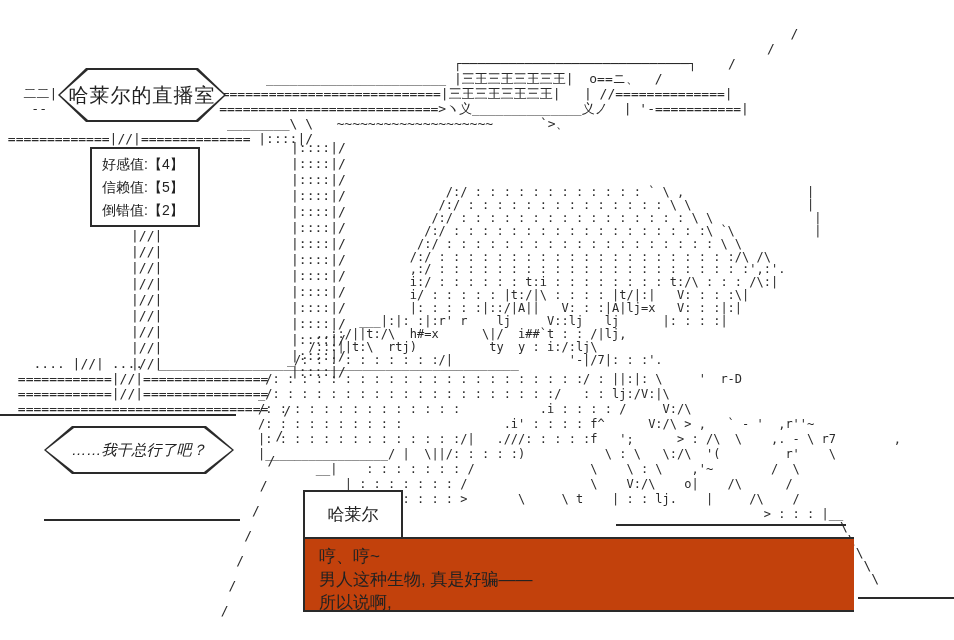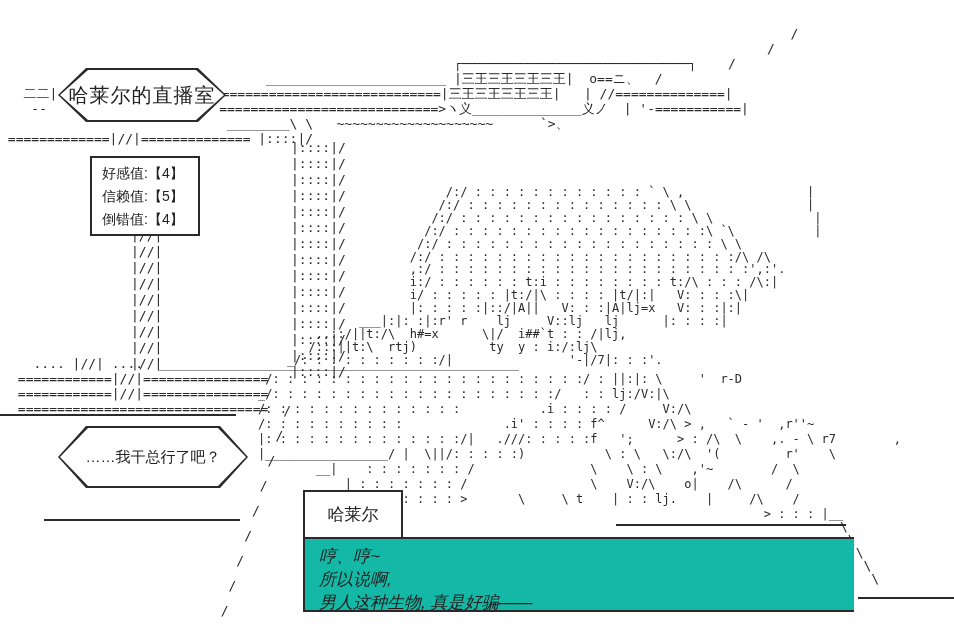--- a/index.html
+++ b/index.html
@@ -16,37 +16,37 @@
   .predr{font-size:13px;line-height:13px;}
   .hline{position:absolute;background:#2a2a2a;height:2px;}
   
   .hexa{position:absolute;background:#2a2a2a;}
   .hexa .inner{position:absolute;inset:2px;background:#fff;display:flex;
                align-items:center;justify-content:center;}
   .hex-shape{clip-path:polygon(28px 0,calc(100% - 28px) 0,100% 50%,
              calc(100% - 28px) 100%,28px 100%,0 50%);}
   .title-bubble{left:58px;top:68px;width:168px;height:54px;}
   .title-bubble .inner{font-size:20px;letter-spacing:1px;}
-  .speech-bubble{left:58px;top:426px;width:190px;height:62px;}
+  .speech-bubble{left:44px;top:426px;width:190px;height:48px;font-style:italic;}
   .speech-bubble .inner{font-size:15px;}
   
   .status-box{position:absolute;left:90px;top:147px;width:110px;height:80px;
               border:2px solid #2a2a2a;background:#fff;display:flex;flex-direction:column;
-              justify-content:center;padding-left:10px;box-sizing:border-box;margin-top:9px;}
+              justify-content:center;padding-left:10px;box-sizing:border-box;}
   .status-box div{font-size:14px;line-height:23px;}
   
   .dialog{position:absolute;left:303px;top:490px;width:551px;height:122px;}
   .dialog .tab{position:absolute;left:0;top:0;width:100px;height:47px;background:#fff;
                border-left:2px solid #2a2a2a;border-top:2px solid #2a2a2a;
                border-right:2px solid #2a2a2a;box-sizing:border-box;
                display:flex;align-items:center;justify-content:center;font-size:17px;}
-  .dialog .main{position:absolute;left:0;top:47px;right:0;bottom:0;background:#14b8a6;
+  .dialog .main{position:absolute;left:0;top:47px;right:0;bottom:0;background:#c2410c;
                 border-top:2px solid #2a2a2a;border-left:2px solid #2a2a2a;
                 border-bottom:2px solid #2a2a2a;box-sizing:border-box;
-                padding:6px 0 0 14px;font-style:italic;}
+                padding:6px 0 0 14px;}
   .dialog .main div{font-size:17px;line-height:23px;}
 </style>
 </head>
 <body>
 
 <div class="stage">
 
   <pre class="pre13" style="left:0;top:26px;">                                                                                                     /
                                                                                                   /
                                                           ┌─────────────────────────────┐    /
@@ -134,29 +134,29 @@
   <div class="hline" style="left:616px;top:524px;width:230px;"></div>
   <div class="hline" style="left:858px;top:597px;width:96px;"></div>
 
   <div class="hexa hex-shape title-bubble">
     <div class="inner hex-shape">哈莱尔的直播室</div>
   </div>
 
   <div class="status-box">
     <div>好感值:【4】</div>
     <div>信赖值:【5】</div>
-    <div>倒错值:【4】</div>
+    <div>倒错值:【2】</div>
   </div>
 
   <div class="hexa hex-shape speech-bubble">
     <div class="inner hex-shape">……我干总行了吧？</div>
   </div>
 
   <div class="dialog">
     <div class="tab">哈莱尔</div>
     <div class="main">
       <div>哼、哼~</div>
+      <div>男人这种生物, 真是好骗——</div>
       <div>所以说啊,</div>
-      <div>男人这种生物, 真是好骗——</div>
     </div>
   </div>
 
 </div>
 
 </body></html>

